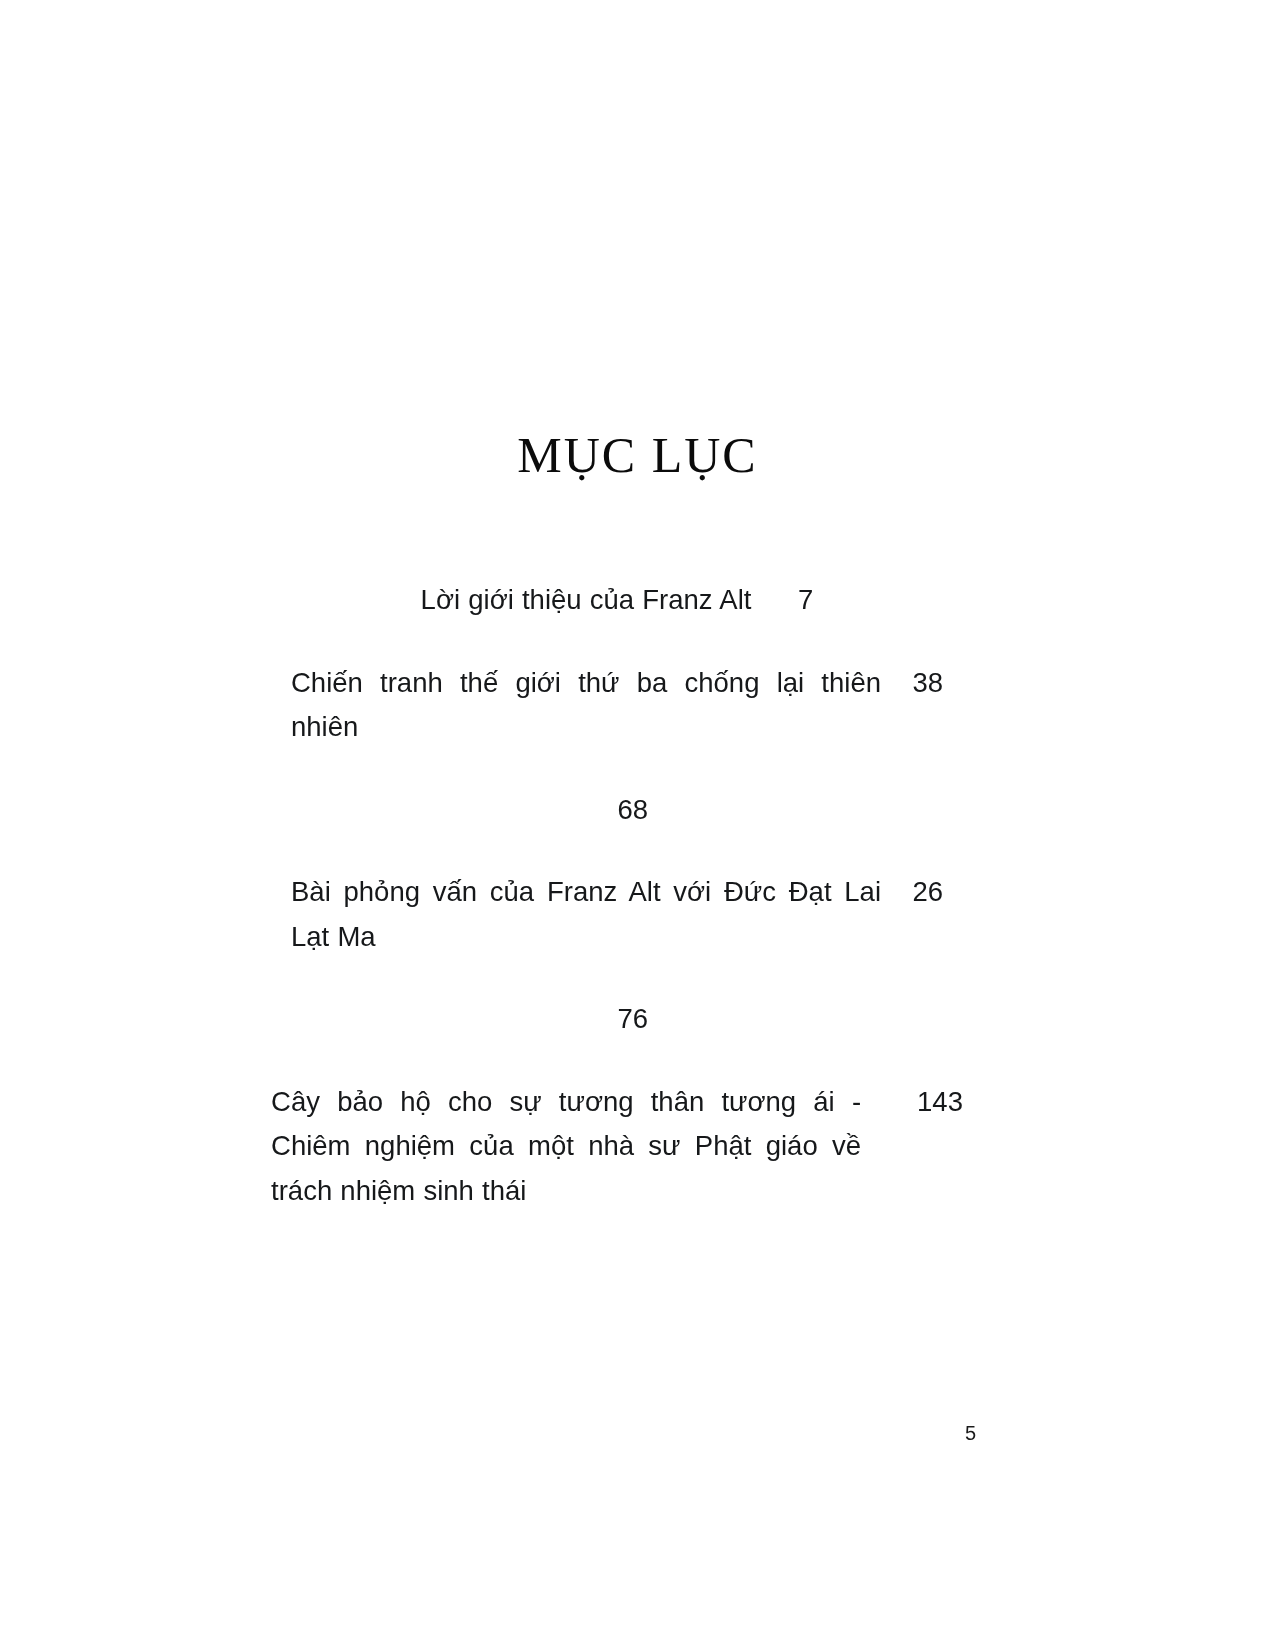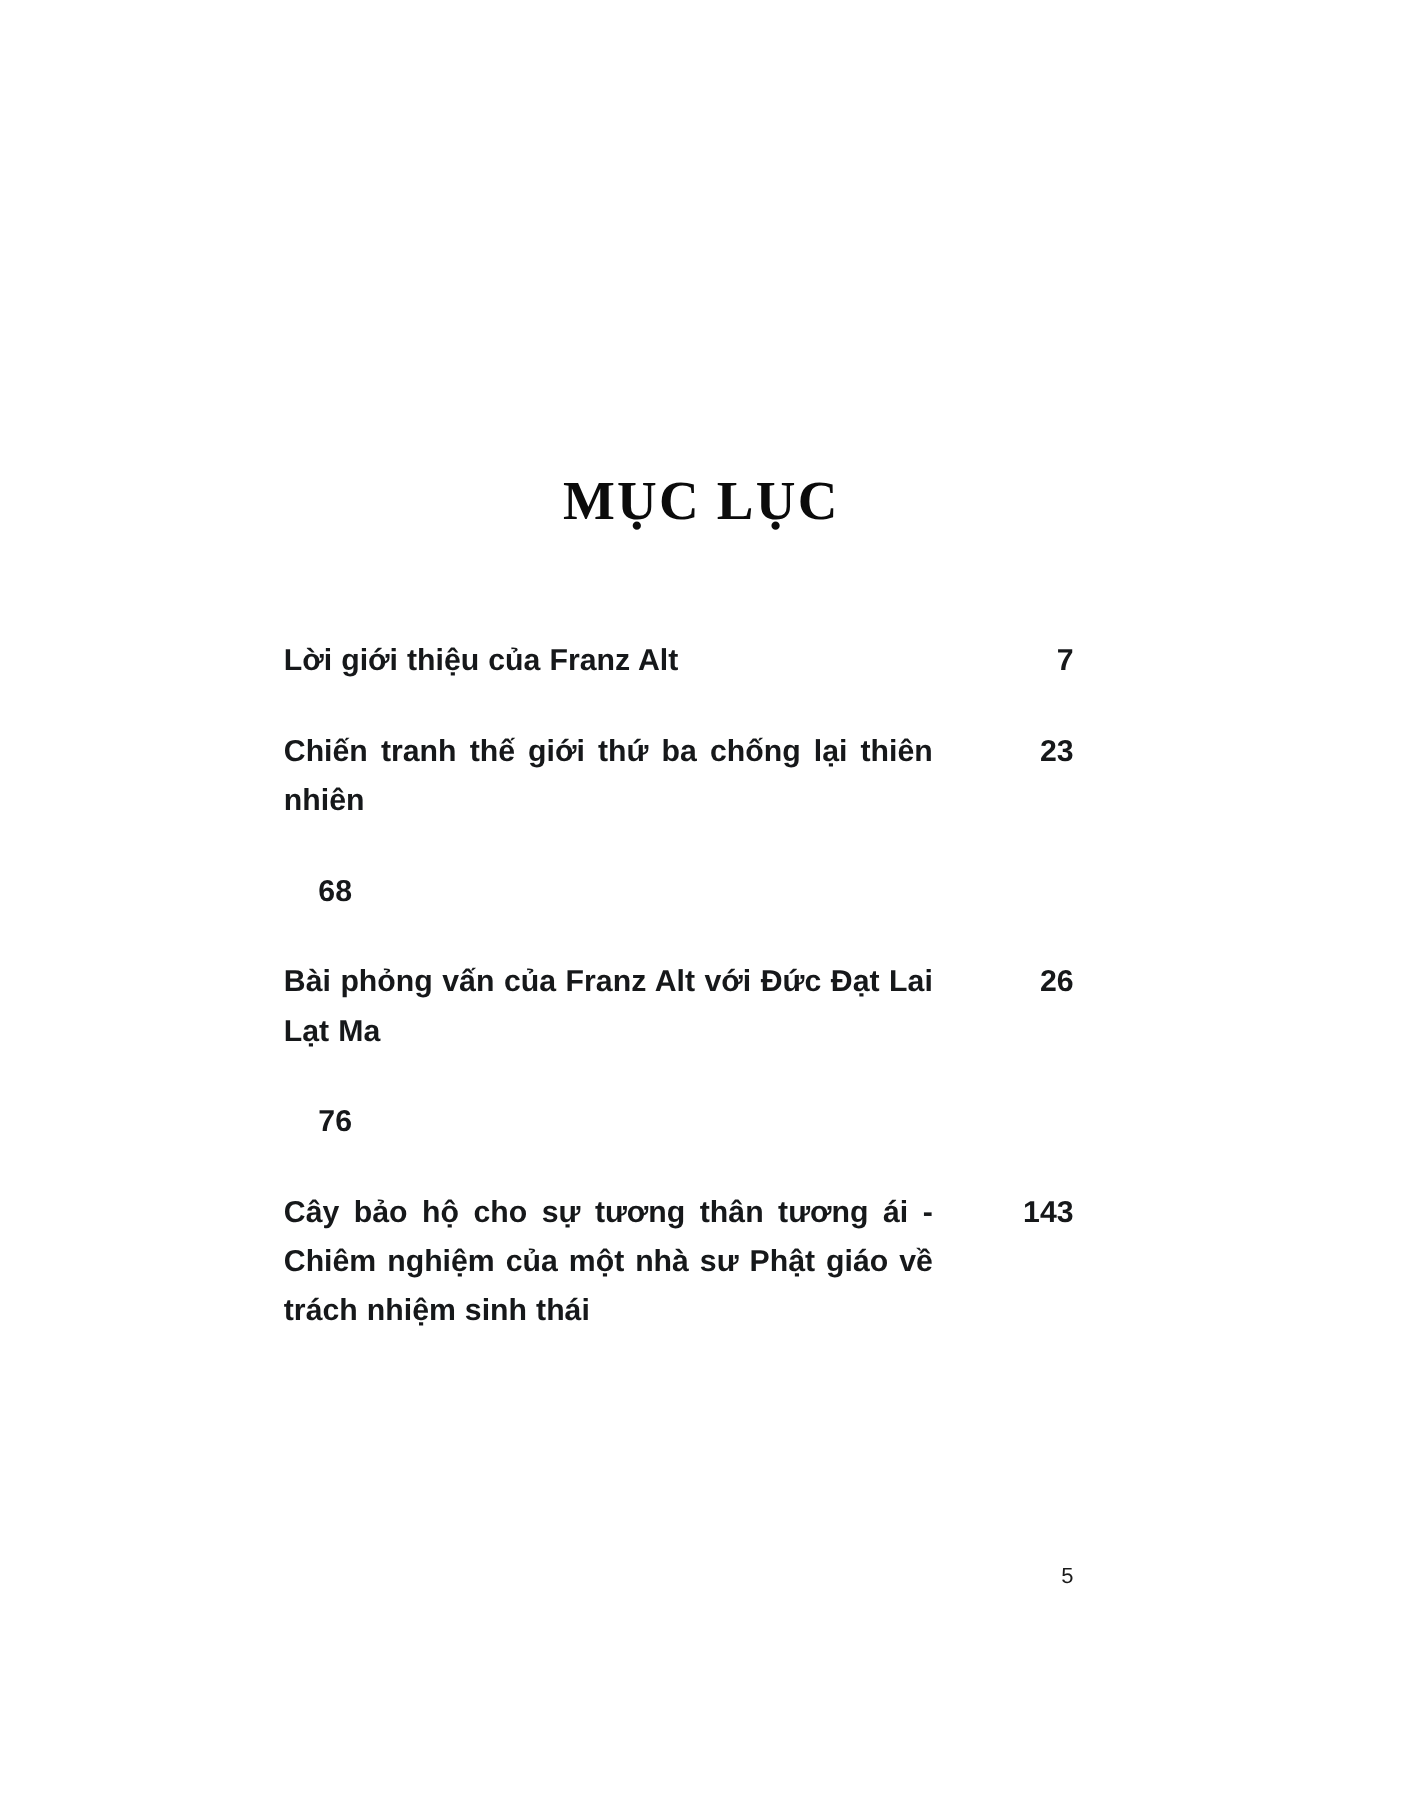--- a/index.html
+++ b/index.html
@@ -19,36 +19,35 @@
     box-sizing: border-box;
   }
   .toc-title {
     position: absolute;
     top: 392px;
     left: 0;
     width: 100%;
     text-align: center;
     font-family: "Liberation Serif", serif;
     font-size: 50px;
-    font-weight: 700;
+    font-weight: 400;
     letter-spacing: 2px;
     color: #0b0b0b;
   }
   .toc-list {
     position: absolute;
     top: 578px;
     left: 258px;
     width: 718px;
   }
   .toc-entry {
     display: flex;
     align-items: flex-start;
-    justify-content: space-between;
+    justify-content: center;
     margin-bottom: 38px;
-    font-weight: bold;
   }
   .toc-entry:last-child {
     margin-bottom: 16px;
     gap: 32px;
   }
   .toc-label {
     font-size: 27.5px;
     line-height: 1.62;
     color: #16181a;
     flex: 0 0 auto;
@@ -89,21 +88,21 @@
 
   <div class="toc-list">
 
     <div class="toc-entry">
       <span class="toc-label single">Lời giới thiệu của Franz Alt</span>
       <span class="toc-page">7</span>
     </div>
 
     <div class="toc-entry">
       <span class="toc-label">Chiến tranh thế giới thứ ba chống lại thiên nhiên</span>
-      <span class="toc-page">23</span>
+      <span class="toc-page">38</span>
     </div>
 
     <div class="toc-entry">
       <span class="toc-page">68</span>
     </div>
 
     <div class="toc-entry">
       <span class="toc-label">Bài phỏng vấn của Franz Alt với Đức Đạt Lai Lạt Ma</span>
       <span class="toc-page">26</span>
     </div>

